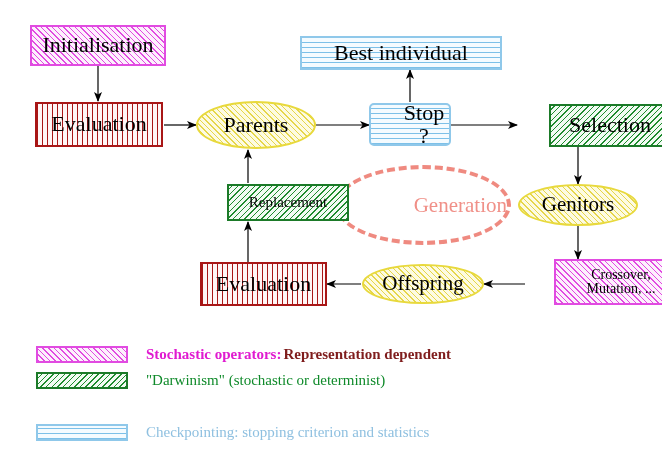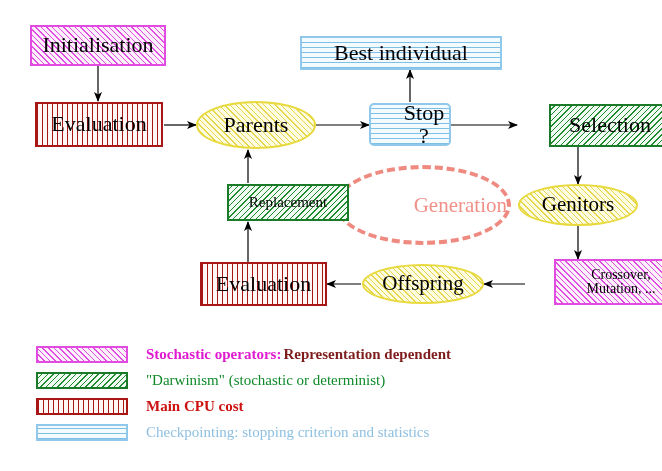--- a/index.html
+++ b/index.html
@@ -215,24 +215,20 @@
         <span class="legend-text lt-magenta">Stochastic operators:</span>
         <span class="legend-text lt-gold">Representation dependent</span>
       </div>
     </div>
 
     <div class="legend-row" style="left:26px; top:372px;">
       <div class="swatch sw-green"></div>
       <span class="legend-text lt-green">"Darwinism" (stochastic or determinist)</span>
     </div>
 
-    <div class="legend-row" style="left:26px; top:398px;">
-      <div class="swatch sw-red"></div>
-      <span class="legend-text lt-red">Main CPU cost</span>
-    </div>
 
     <div class="legend-row" style="left:26px; top:424px;">
       <div class="swatch sw-blue"></div>
       <span class="legend-text lt-blue">Checkpointing: stopping criterion and statistics</span>
     </div>
 
   </div>
 
 </div>
 

